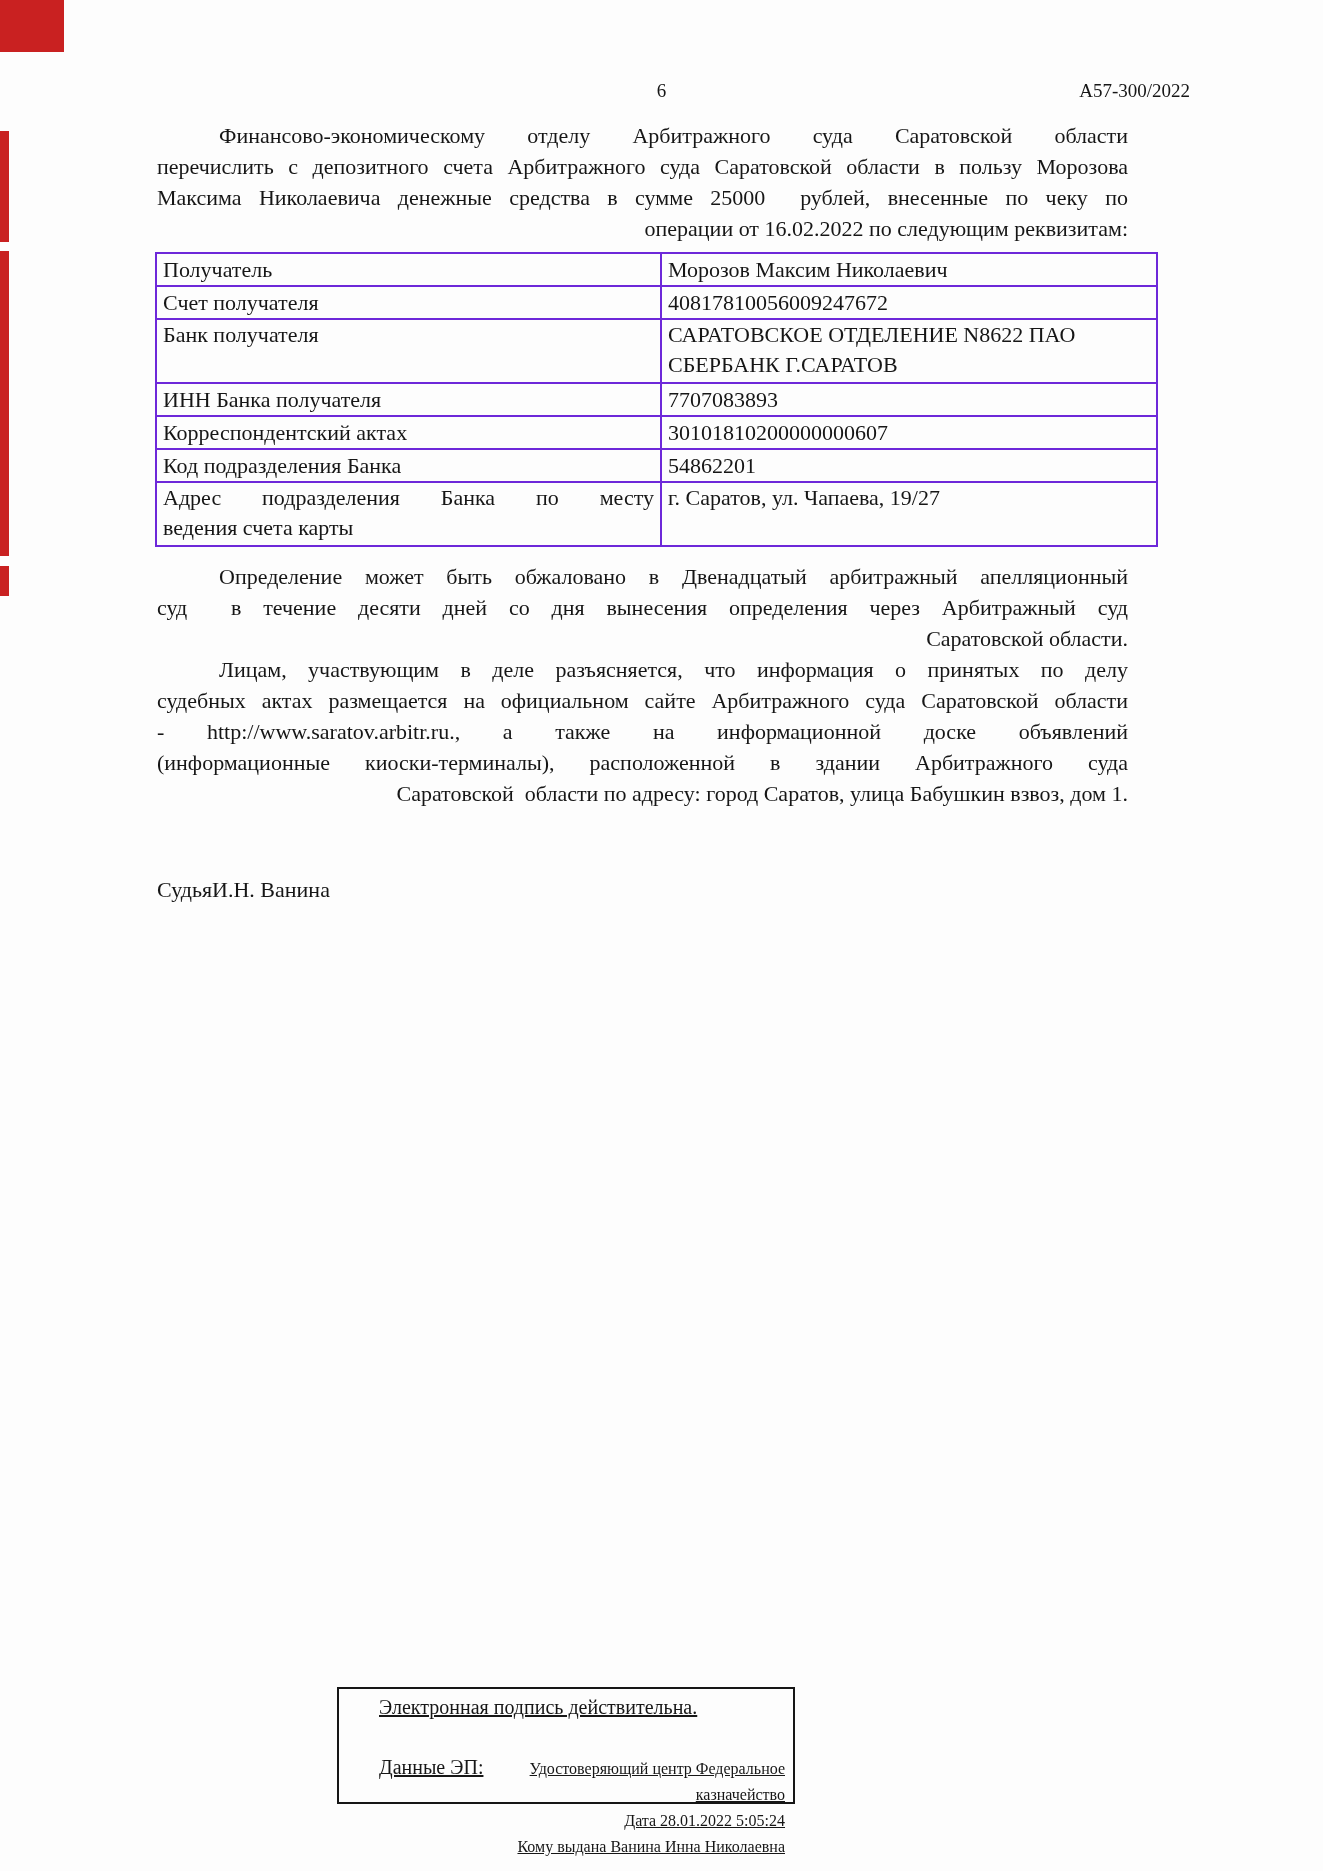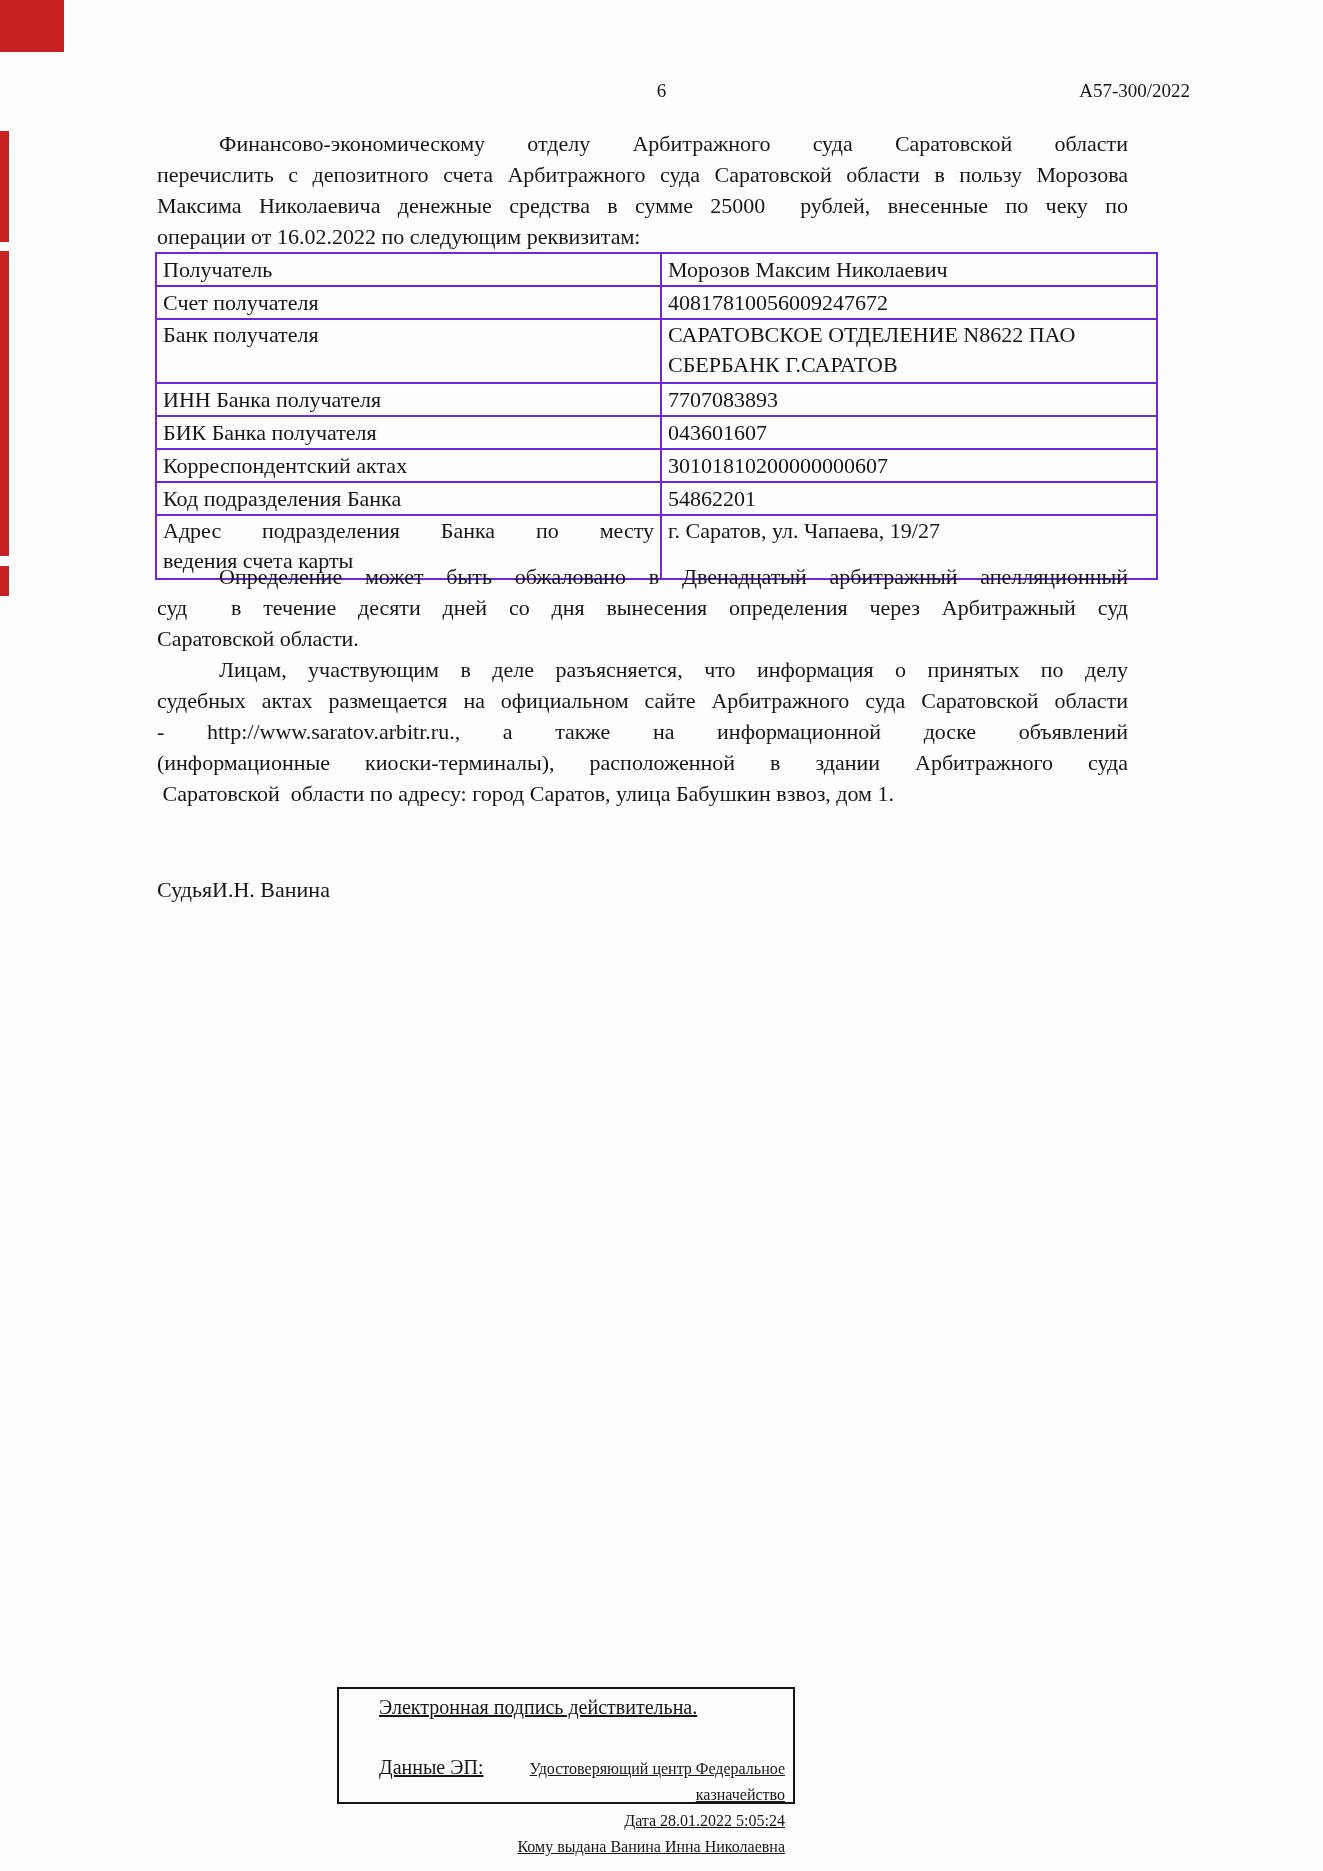--- a/index.html
+++ b/index.html
@@ -18,24 +18,24 @@
   .red-bar2 { left:0; top:251px; width:9px; height:305px; }
   .red-bar3 { left:0; top:566px; width:9px; height:30px; }
 
   .hdr { position:absolute; top:79px; font-size:19px; line-height:24px; }
   .hdr-num { left:0; width:1323px; text-align:center; }
   .hdr-case { right:133px; }
 
   .block { position:absolute; left:157px; width:971px; }
   .line { font-size:22px; line-height:31px; white-space:pre-wrap; }
   .jl { text-align:justify; text-align-last:justify; }
-  .ll { text-align:left; }
+  .ll { text-align:right; }
   .indent { text-indent:62px; }
 
-  .p1 { top:128px; }
+  .p1 { top:120px; }
   .p2 { top:561px; }
   .p3 { top:654px; }
 
   table.req {
     position:absolute; left:155px; top:252px;
     width:1003px;
     border-collapse:collapse;
     font-size:22px;
   }
   table.req td {
@@ -100,24 +100,20 @@
     </tr>
     <tr class="rh2">
       <td class="c1">Банк получателя</td>
       <td>САРАТОВСКОЕ ОТДЕЛЕНИЕ N8622 ПАО СБЕРБАНК Г.САРАТОВ</td>
     </tr>
     <tr class="rh1">
       <td class="c1">ИНН Банка получателя</td>
       <td>7707083893</td>
     </tr>
     <tr class="rh1">
-      <td class="c1">БИК Банка получателя</td>
-      <td>043601607</td>
-    </tr>
-    <tr class="rh1">
       <td class="c1">Корреспондентский актах</td>
       <td>30101810200000000607</td>
     </tr>
     <tr class="rh1">
       <td class="c1">Код подразделения Банка</td>
       <td>54862201</td>
     </tr>
     <tr class="rh2">
       <td class="c1">
         <div class="jl">Адрес подразделения Банка по месту</div>

